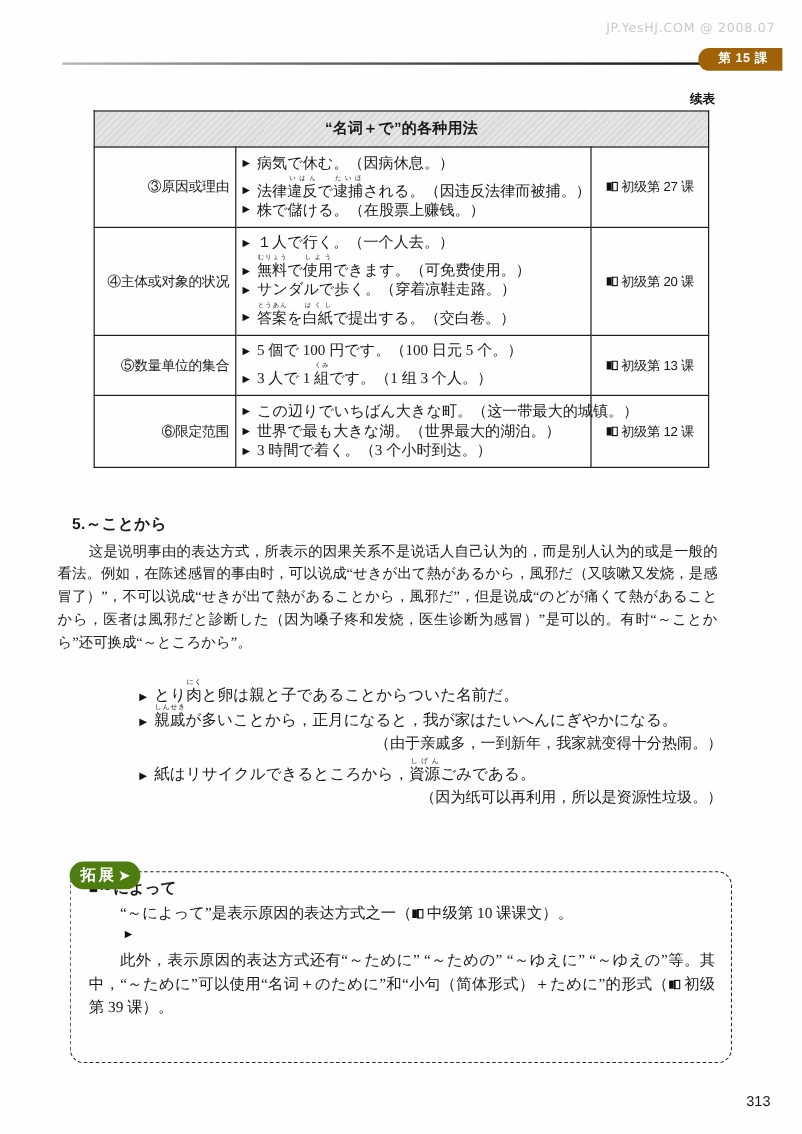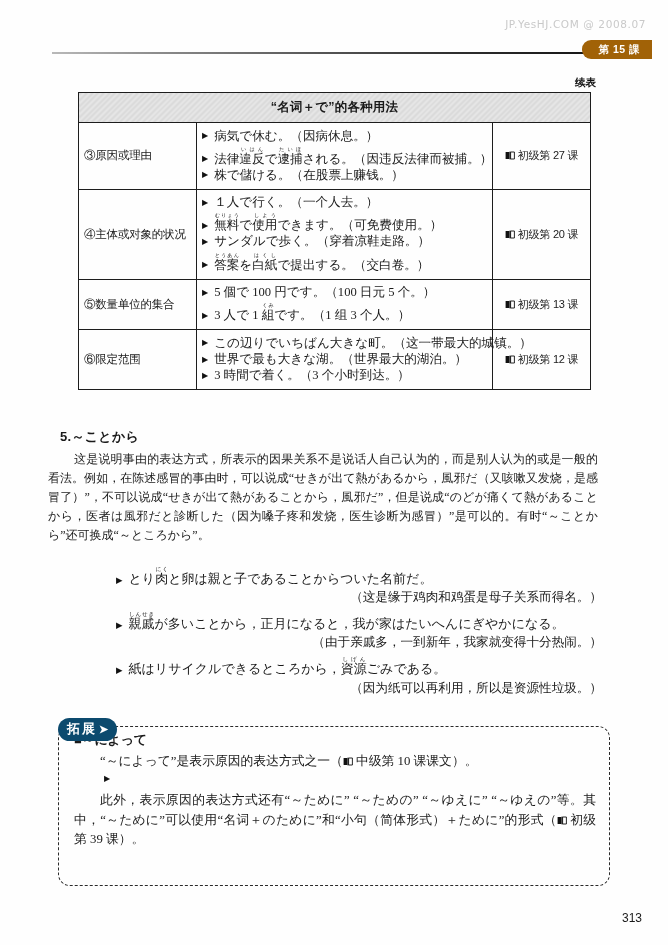--- a/index.html
+++ b/index.html
@@ -94,21 +94,21 @@
     letter-spacing: 0.2px;
     margin-top: 28px;
   }
   .col-cat  { width: 118px; }
   .col-ex   { width: 296px; }
   .col-ref  { width: 98px; }
 
   .cat-cell {
     font-family: "Liberation Sans", sans-serif;
     font-size: 11.5px;
-    text-align: left;
+    text-align: right;
     letter-spacing: -0.2px;
   }
   .ref-cell {
     font-family: "Liberation Sans", sans-serif;
     font-size: 11px;
     text-align: center;
     white-space: nowrap;
     letter-spacing: -0.2px;
   }
   .ex-cell { padding: 3px 6px 4px 6px; }
@@ -195,21 +195,21 @@
     position: absolute;
     inset: 8px 0 0 0;
     border: 1.4px dashed #2a2a2a;
     border-radius: 12px;
   }
   .ext-badge {
     position: absolute;
     left: 0;
     top: 0;
     z-index: 3;
-    background: #0c4a6e;
+    background: #4d7c0f;
     color: #ffffff;
     border-radius: 13px;
     padding: 2px 9px 3px 9px;
     font-family: "Liberation Sans", sans-serif;
     font-size: 13px;
     font-weight: bold;
     letter-spacing: 2px;
     display: flex;
     align-items: center;
     gap: 2px;
@@ -370,21 +370,20 @@
   </table>
 
   <div class="sec-head" style="top:428px">5.～ことから</div>
   <div class="para" style="top:450px">这是说明事由的表达方式，所表示的因果关系不是说话人自己认为的，而是别人认为的或是一般的看法。例如，在陈述感冒的事由时，可以说成“せきが出て熱があるから，風邪だ（又咳嗽又发烧，是感冒了）”，不可以说成“せきが出て熱があることから，風邪だ”，但是说成“のどが痛くて熱があることから，医者は風邪だと診断した（因为嗓子疼和发烧，医生诊断为感冒）”是可以的。有时“～ことから”还可换成“～ところから”。</div>
 
   <div class="example-block" style="top:566px" id="sec5ex">
       <div class="ex-jp">
         <span class="tri">▶</span>
         <span class="nb">とり<ruby>肉<rt>にく</rt></ruby>と卵は親と子であることからついた名前だ。</span>
       </div>
-      <div class="ex-cn">（这是缘于鸡肉和鸡蛋是母子关系而得名。）</div>
       <div class="ex-jp">
         <span class="tri">▶</span>
         <span class="nb"><ruby>親戚<rt>しんせき</rt></ruby>が多いことから，正月になると，我が家はたいへんにぎやかになる。</span>
       </div>
       <div class="ex-cn">（由于亲戚多，一到新年，我家就变得十分热闹。）</div>
       <div class="ex-jp">
         <span class="tri">▶</span>
         <span class="nb">紙はリサイクルできるところから，<ruby>資源<rt>しげん</rt></ruby>ごみである。</span>
       </div>
       <div class="ex-cn">（因为纸可以再利用，所以是资源性垃圾。）</div>

